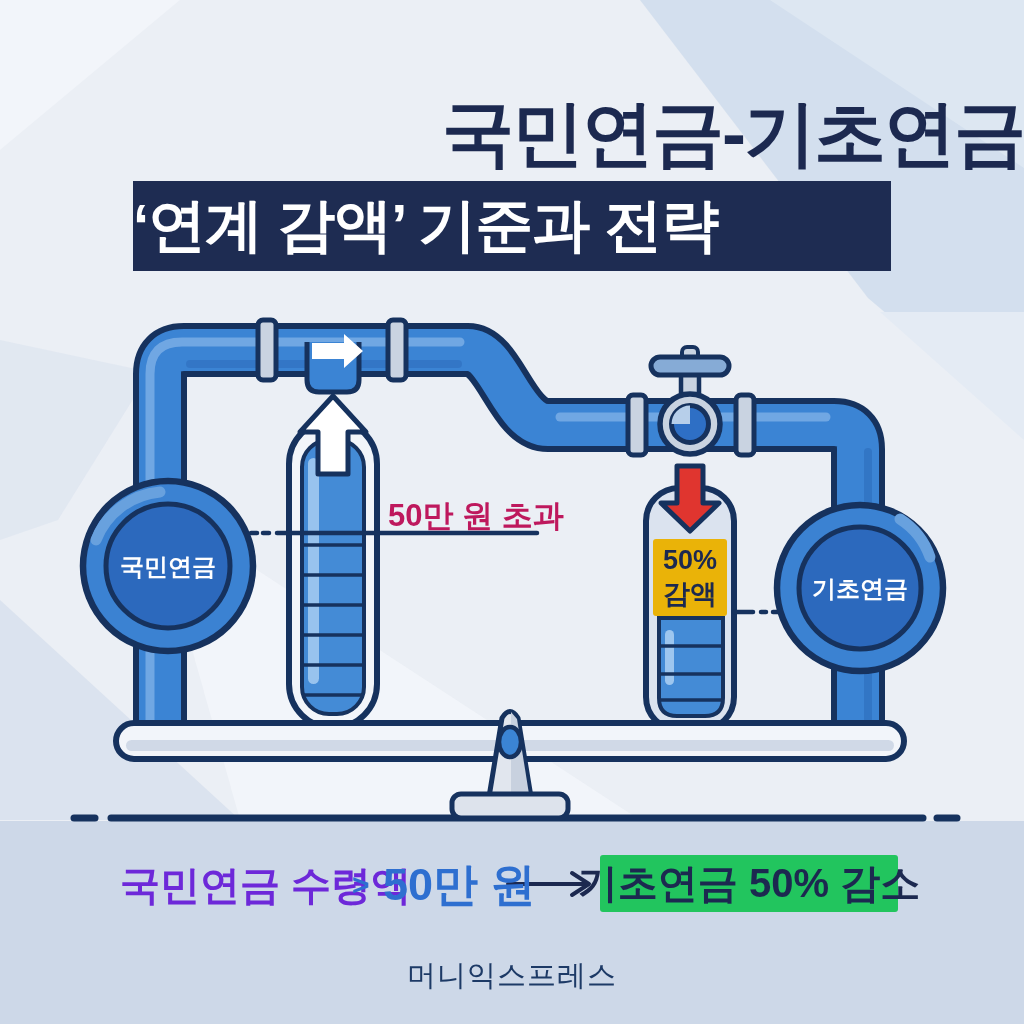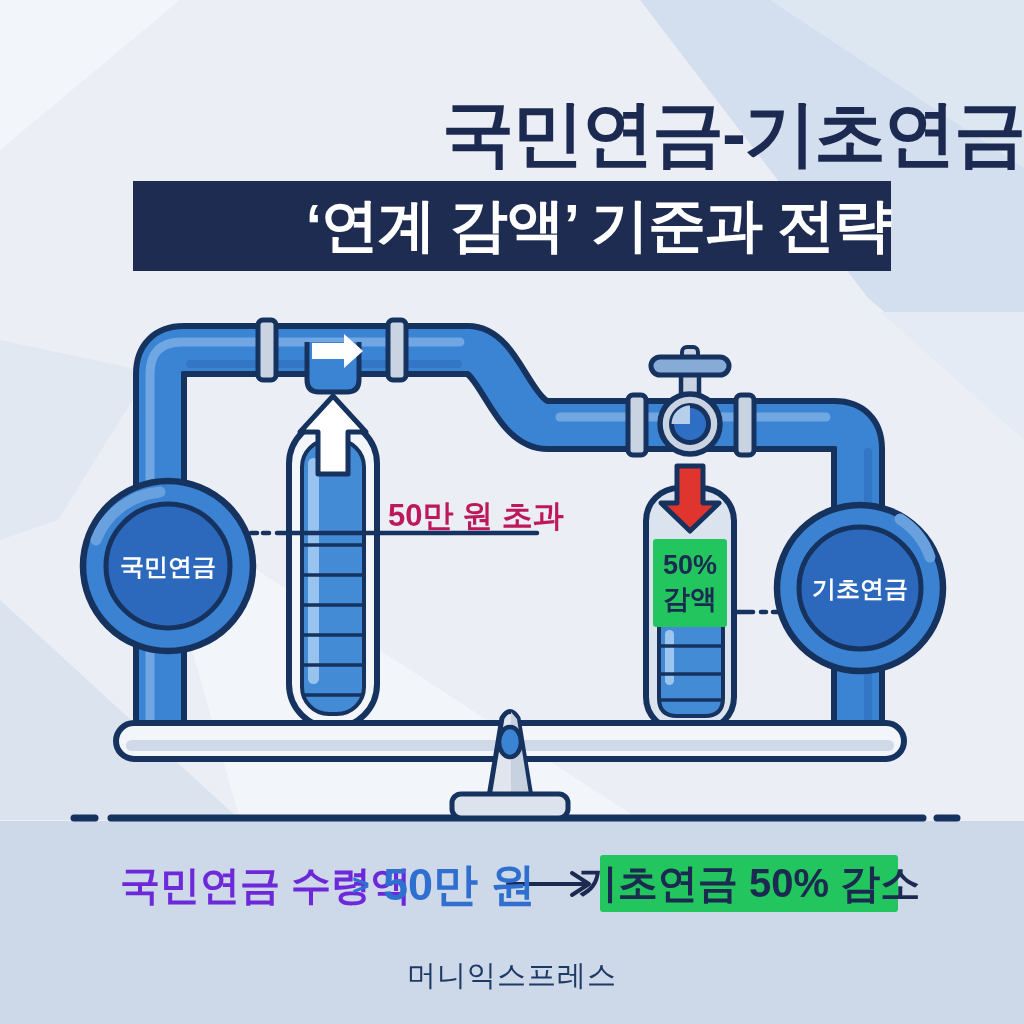--- a/index.html
+++ b/index.html
@@ -9,35 +9,35 @@
     font-family:"Liberation Sans","DejaVu Sans",sans-serif;
   }
   .stage svg{position:absolute;left:0;top:0;}
   .abs{position:absolute;}
   .title-line1{
     left:0;right:0;top:86px;text-align:right;
     font-size:72px;font-weight:900;letter-spacing:-2px;color:#1c2950;
   }
   .subtitle-box{
     left:133px;top:181px;width:758px;height:90px;background:#1e2c52;
-    display:flex;align-items:center;justify-content:flex-end;
+    display:flex;align-items:center;justify-content:flex-start;
   }
   .subtitle-text{
     font-size:58px;font-weight:900;letter-spacing:-1px;color:#ffffff;white-space:nowrap;
   }
   .threshold-label{
     left:388px;top:495px;font-size:31px;font-weight:800;color:#be185d;white-space:nowrap;
   }
   .badge-label{
     transform:translate(-50%,-50%);color:#ffffff;font-weight:900;white-space:nowrap;
   }
   .badge-label.left{left:168px;top:567px;font-size:24px;}
   .badge-label.right{left:860px;top:589px;font-size:24px;}
   .reduction-box{
-    left:653px;top:539px;width:74px;height:88px;background:#22c55e;border-radius:3px;
+    left:653px;top:539px;width:74px;height:77px;background:#eab308;border-radius:3px;
     display:flex;flex-direction:column;align-items:center;justify-content:center;
     color:#1c2950;font-weight:900;font-size:27px;line-height:1.25;
   }
   .formula-piece{height:58px;line-height:58px;top:856px;white-space:nowrap;}
   .formula-lhs{left:120px;font-size:40px;font-weight:900;color:#6d28d9;}
   .formula-op{left:352px;font-size:30px;font-weight:900;color:#2e6fd0;}
   .formula-threshold{left:383px;font-size:45px;font-weight:900;color:#2e6fd0;}
   .formula-result-box{
     left:600px;top:855px;width:298px;height:57px;background:#22c55e;border-radius:3px;
     display:flex;align-items:center;justify-content:center;

